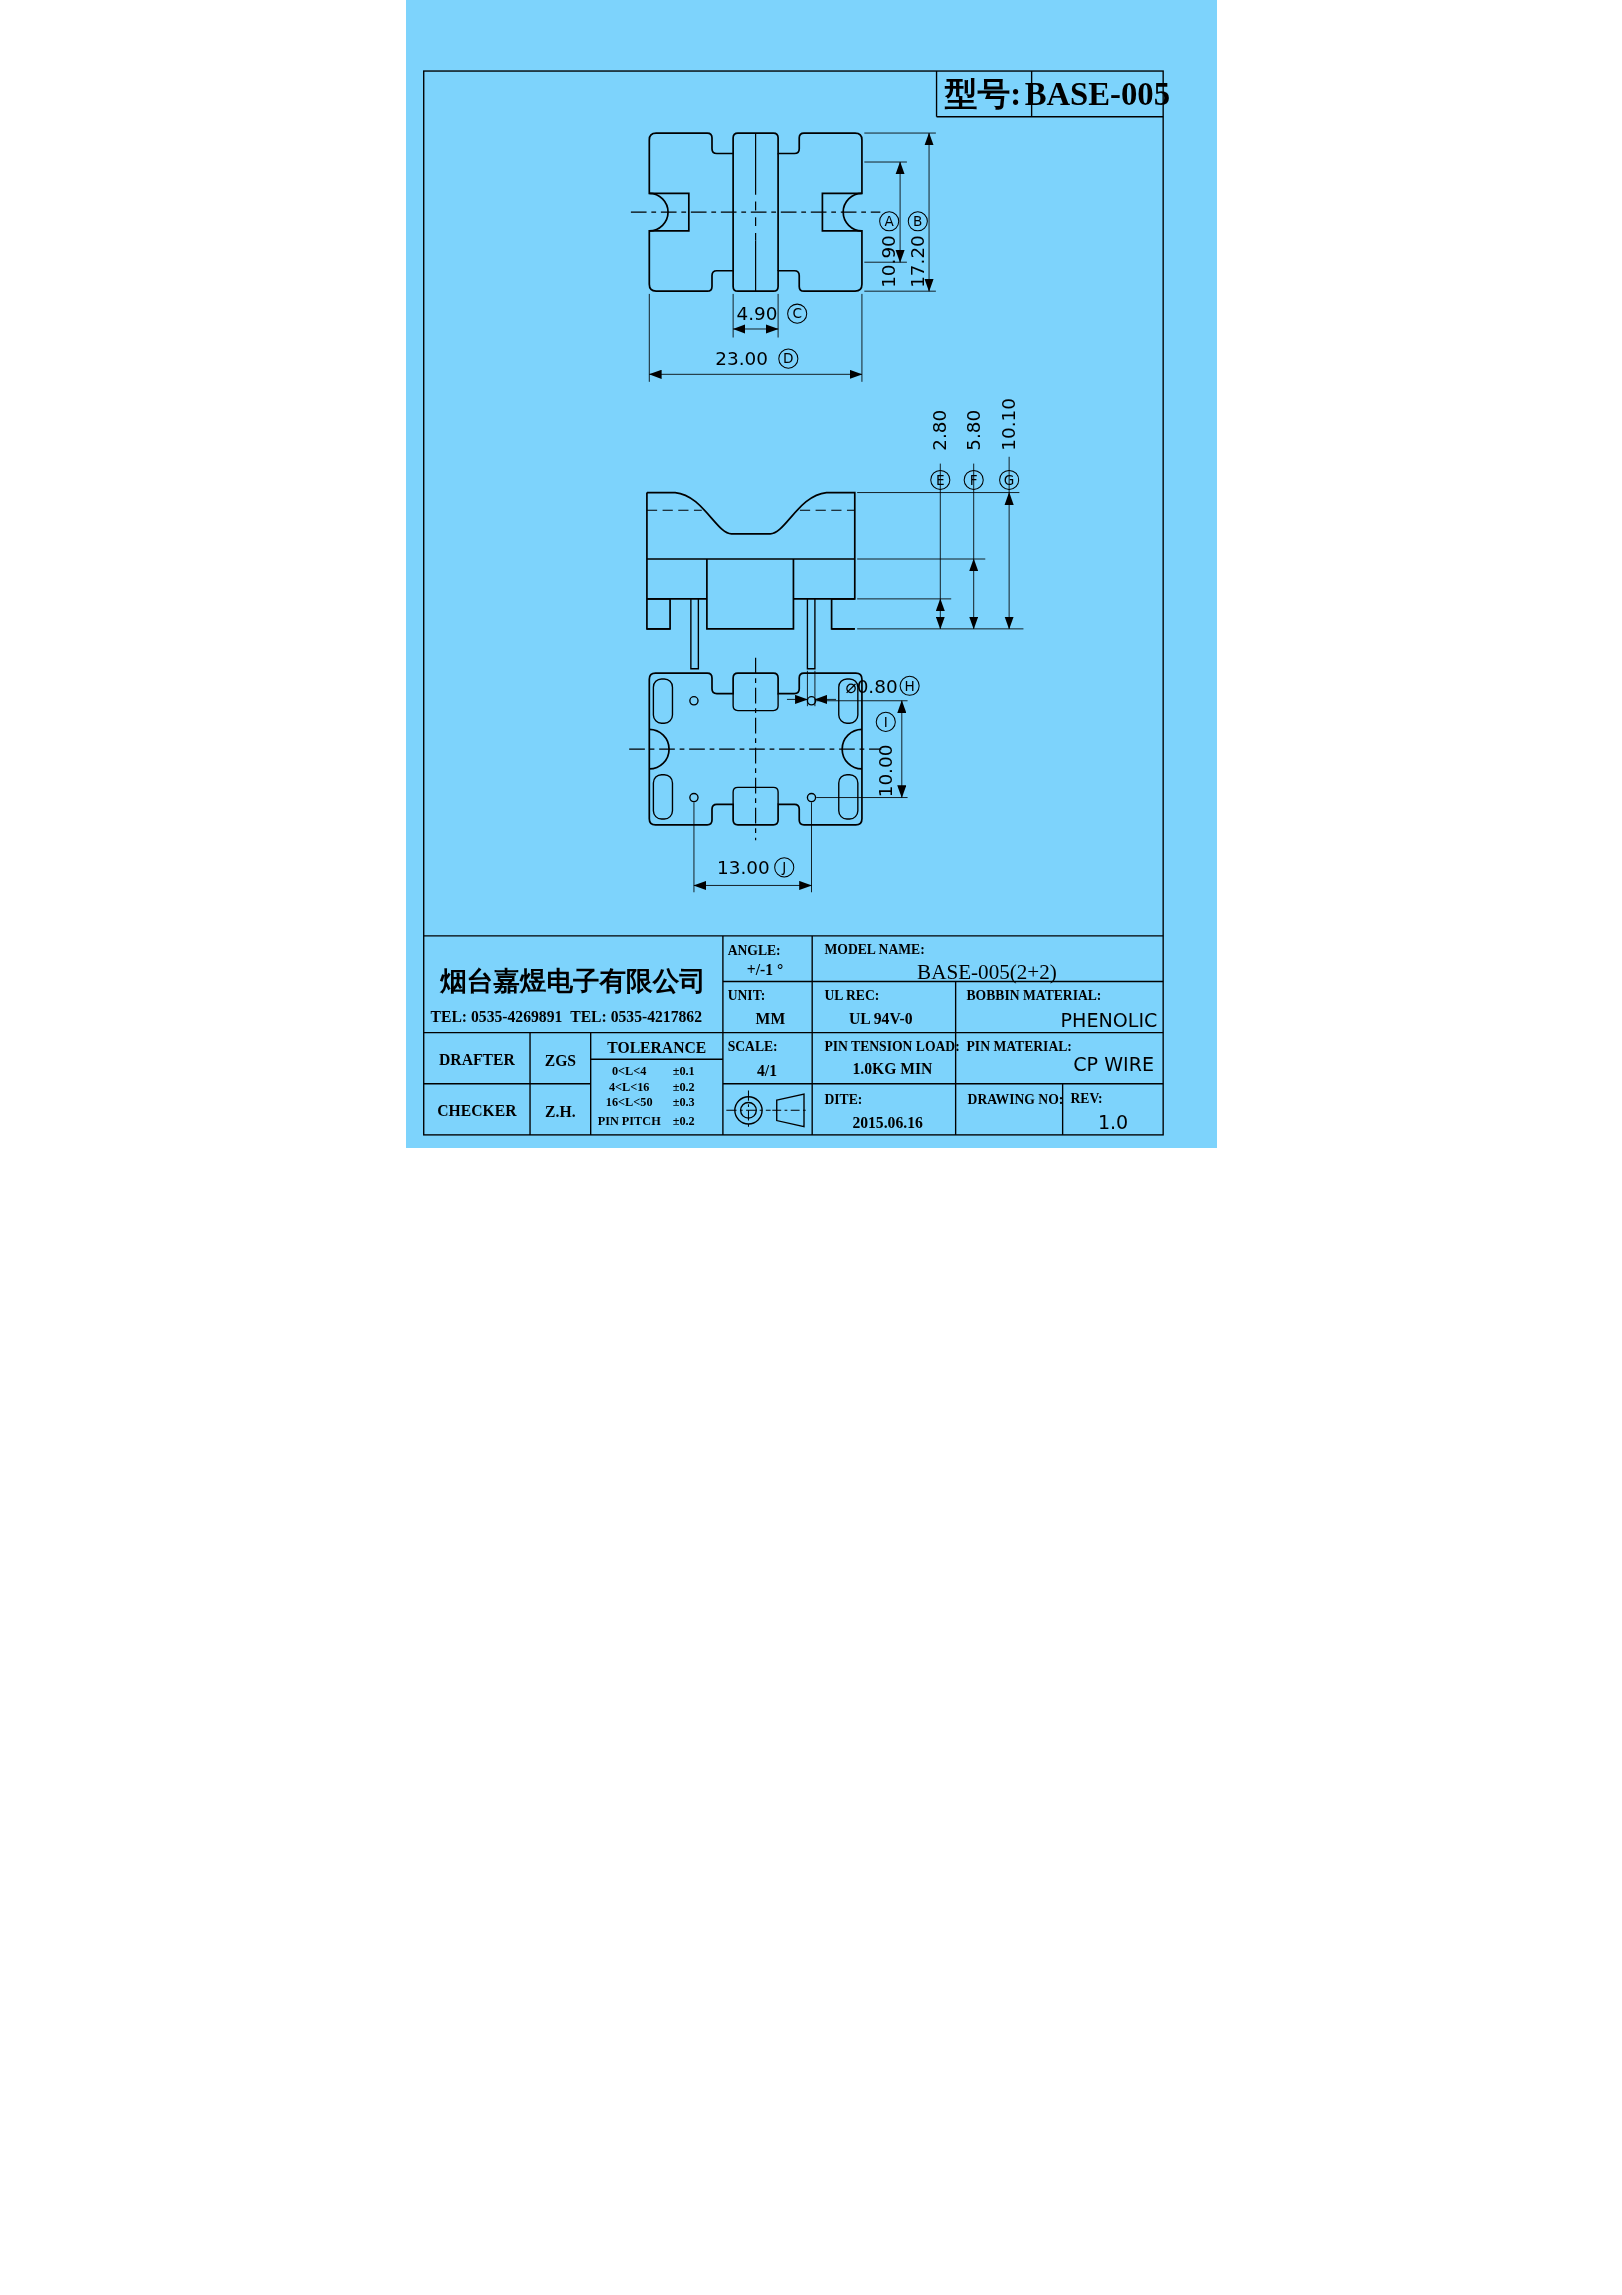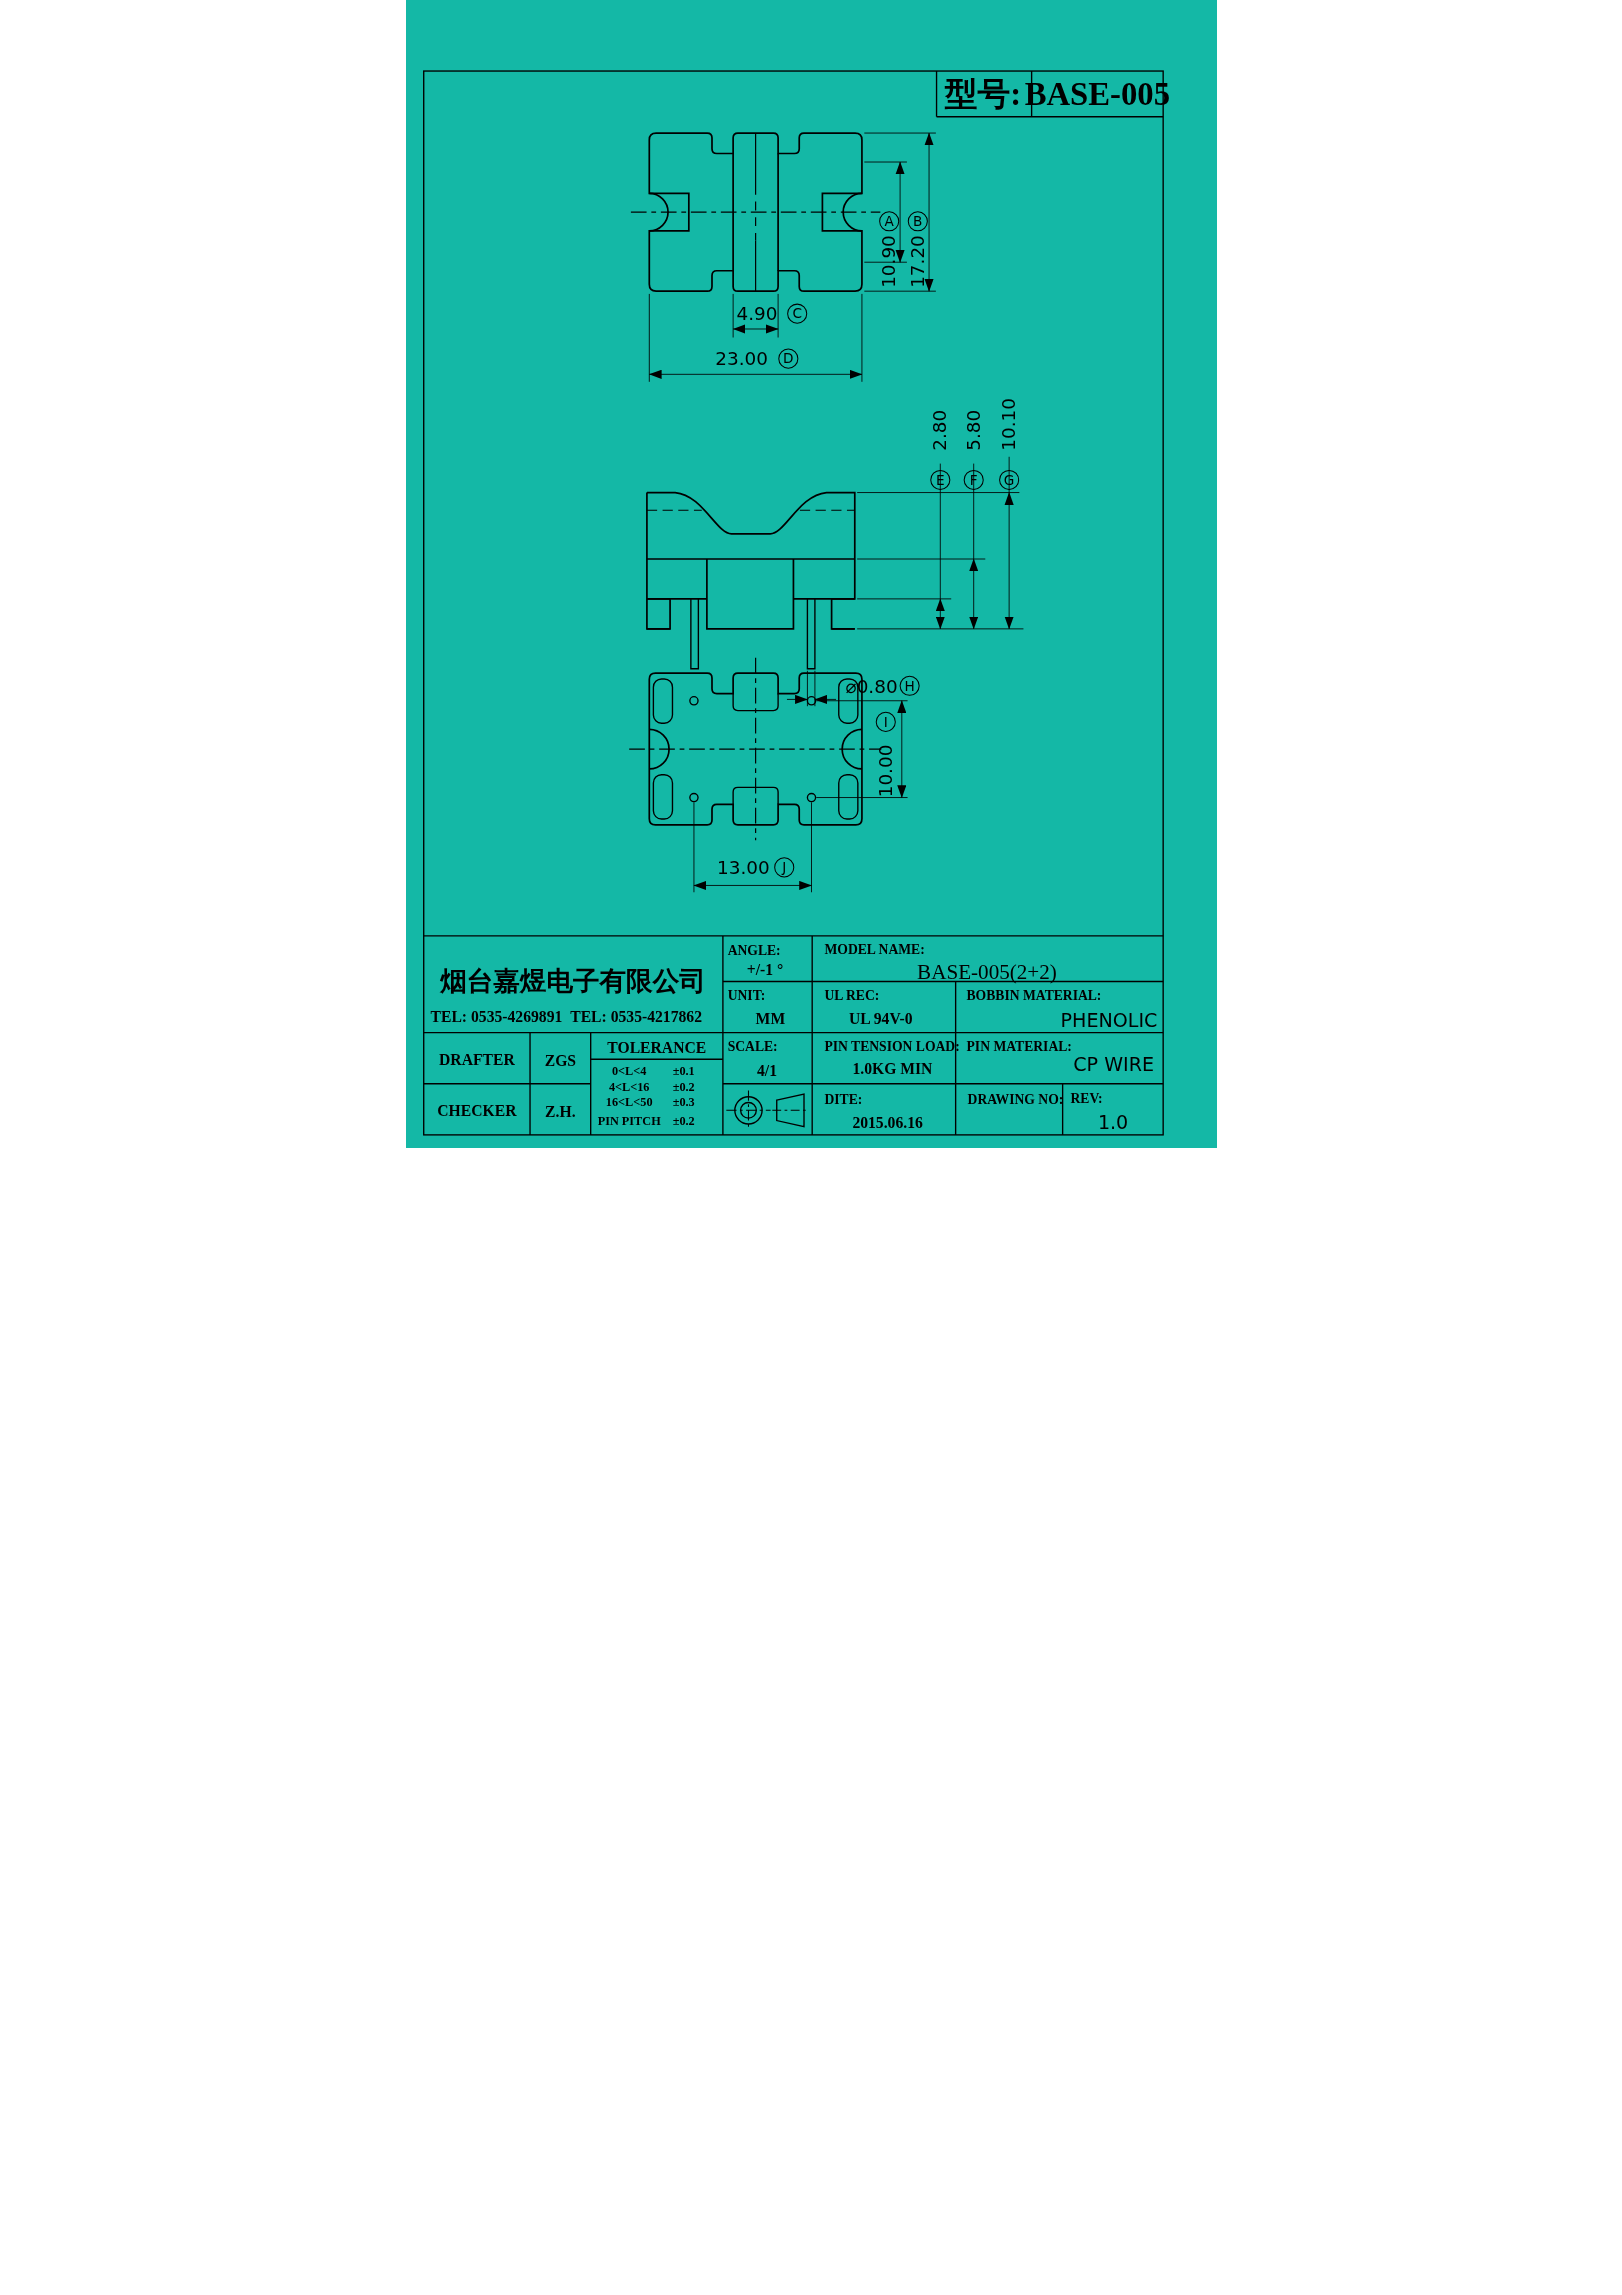--- a/index.html
+++ b/index.html
@@ -1,16 +1,16 @@
 <!DOCTYPE html>
 <html style="font-size:11px"><head>
 <meta charset="utf-8">
 <style>
   html,body{margin:0;padding:0;background:#ffffff;}
-  .sheet{width:811px;height:1148px;margin:0 auto;background:#14b8a6;position:relative;}
+  .sheet{width:811px;height:1148px;margin:0 auto;background:#7dd3fc;position:relative;}
   svg{display:block;}
   
   .dim-t{font-family:"DejaVu Sans",sans-serif;font-weight:400;font-size:54px;fill:#000;}
   .dim-l{font-family:"DejaVu Sans",sans-serif;font-weight:400;font-size:40px;fill:#000;}
   
   .lbl{font-family:"Liberation Serif","DejaVu Serif",serif;font-weight:700;font-size:40px;fill:#000;}
   .val{font-family:"Liberation Serif","DejaVu Serif",serif;font-weight:700;font-size:46px;fill:#000;}
   .bigval{font-family:"DejaVu Sans",sans-serif;font-weight:400;font-size:56px;fill:#000;}
   .model-big{font-family:"Liberation Serif","DejaVu Serif",serif;font-weight:700;font-size:96px;fill:#000;}
   .model-val{font-family:"Liberation Serif","DejaVu Serif",serif;font-weight:400;font-size:62px;fill:#000;}

